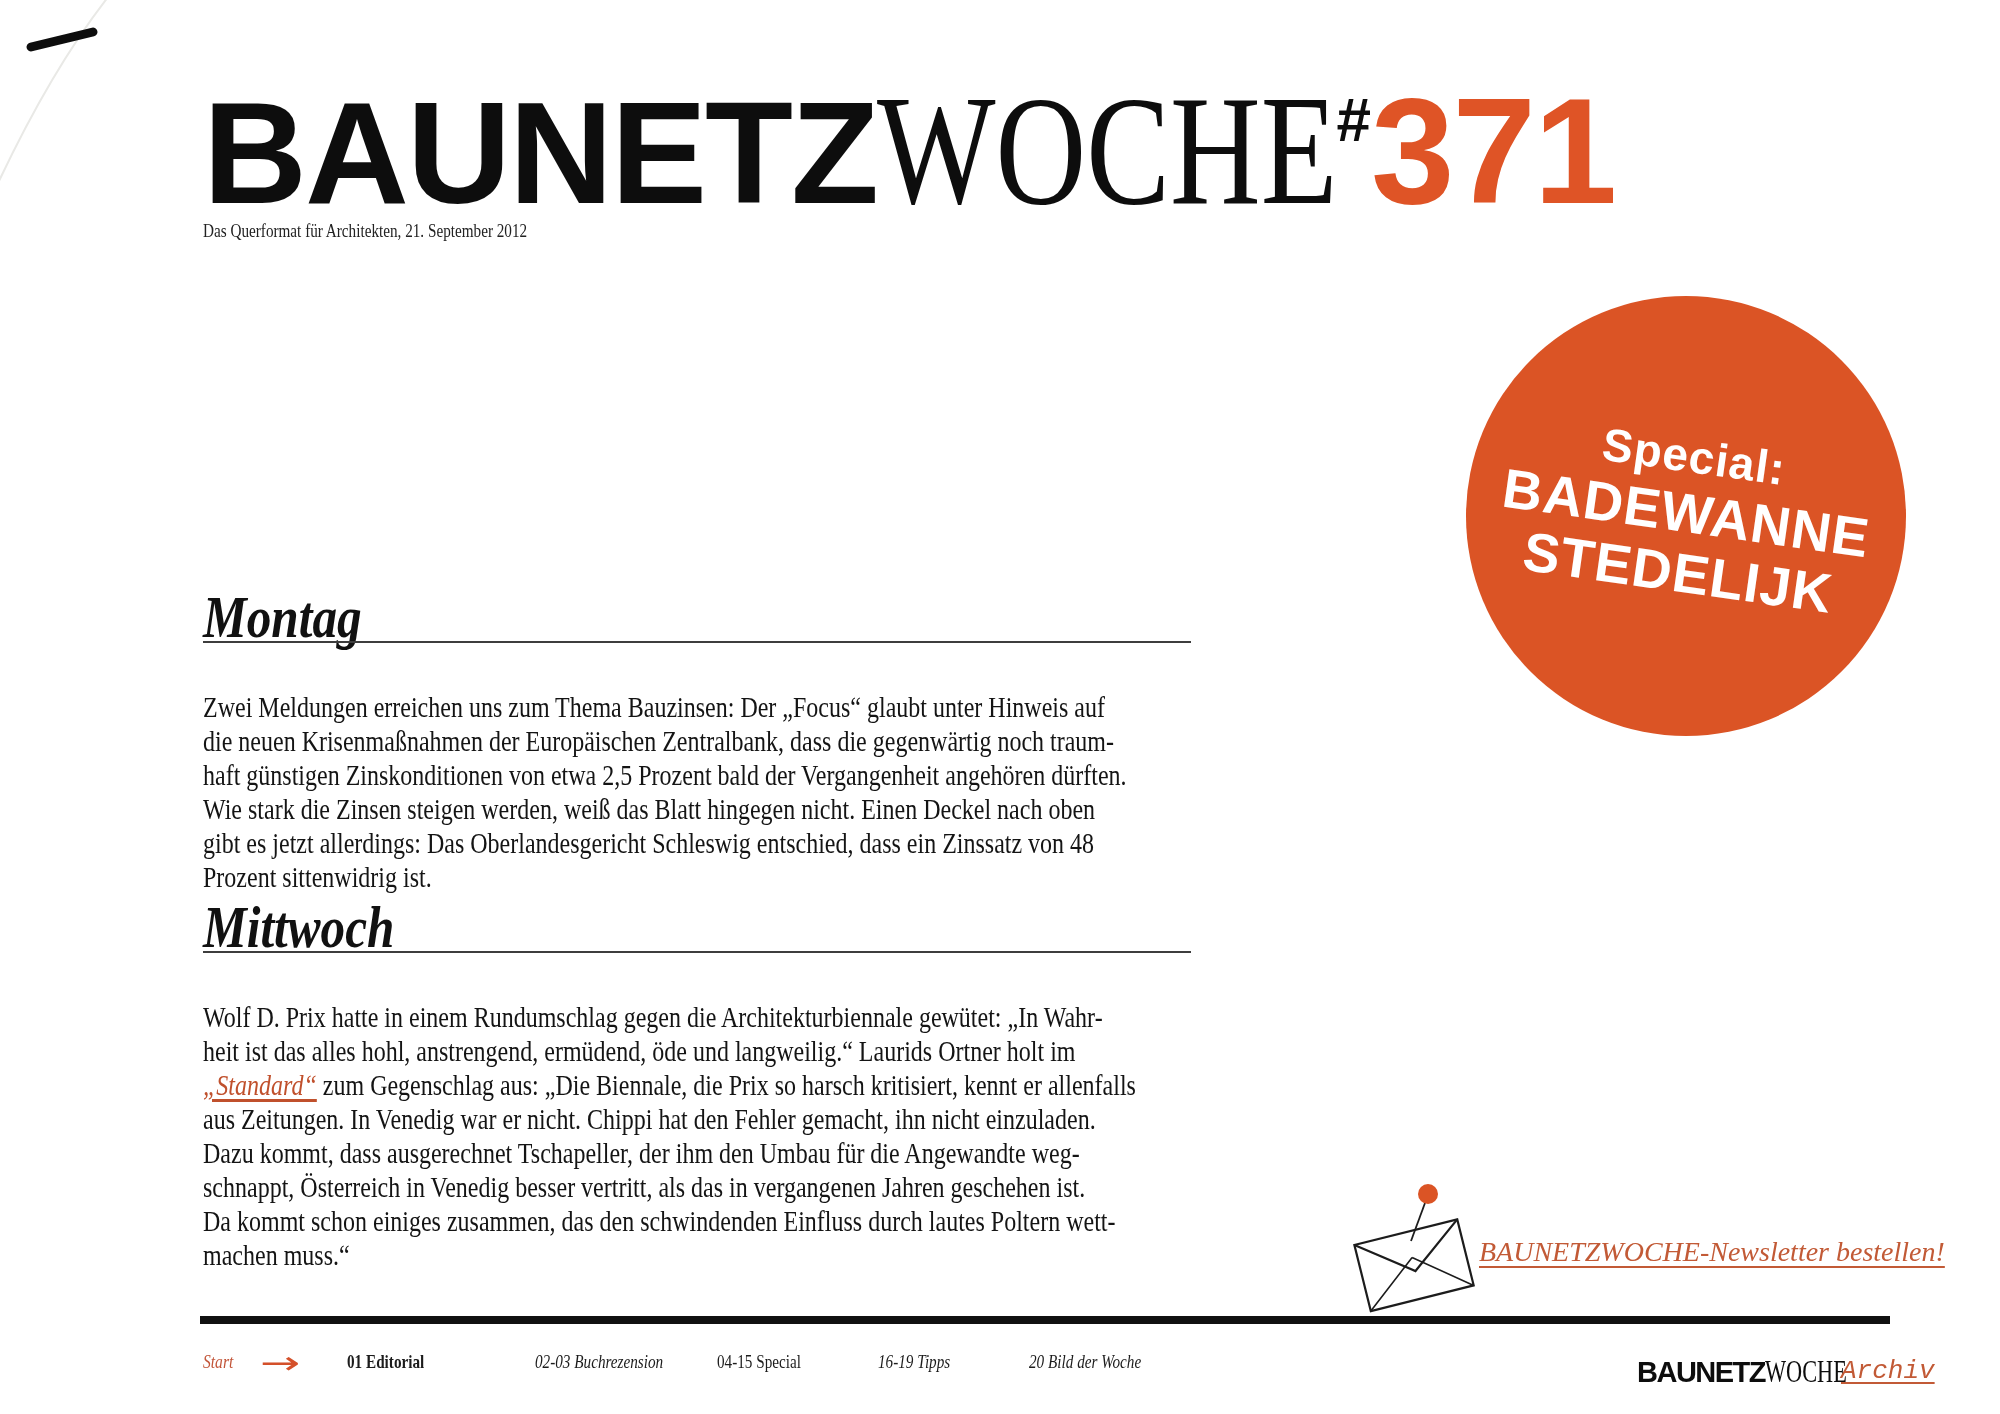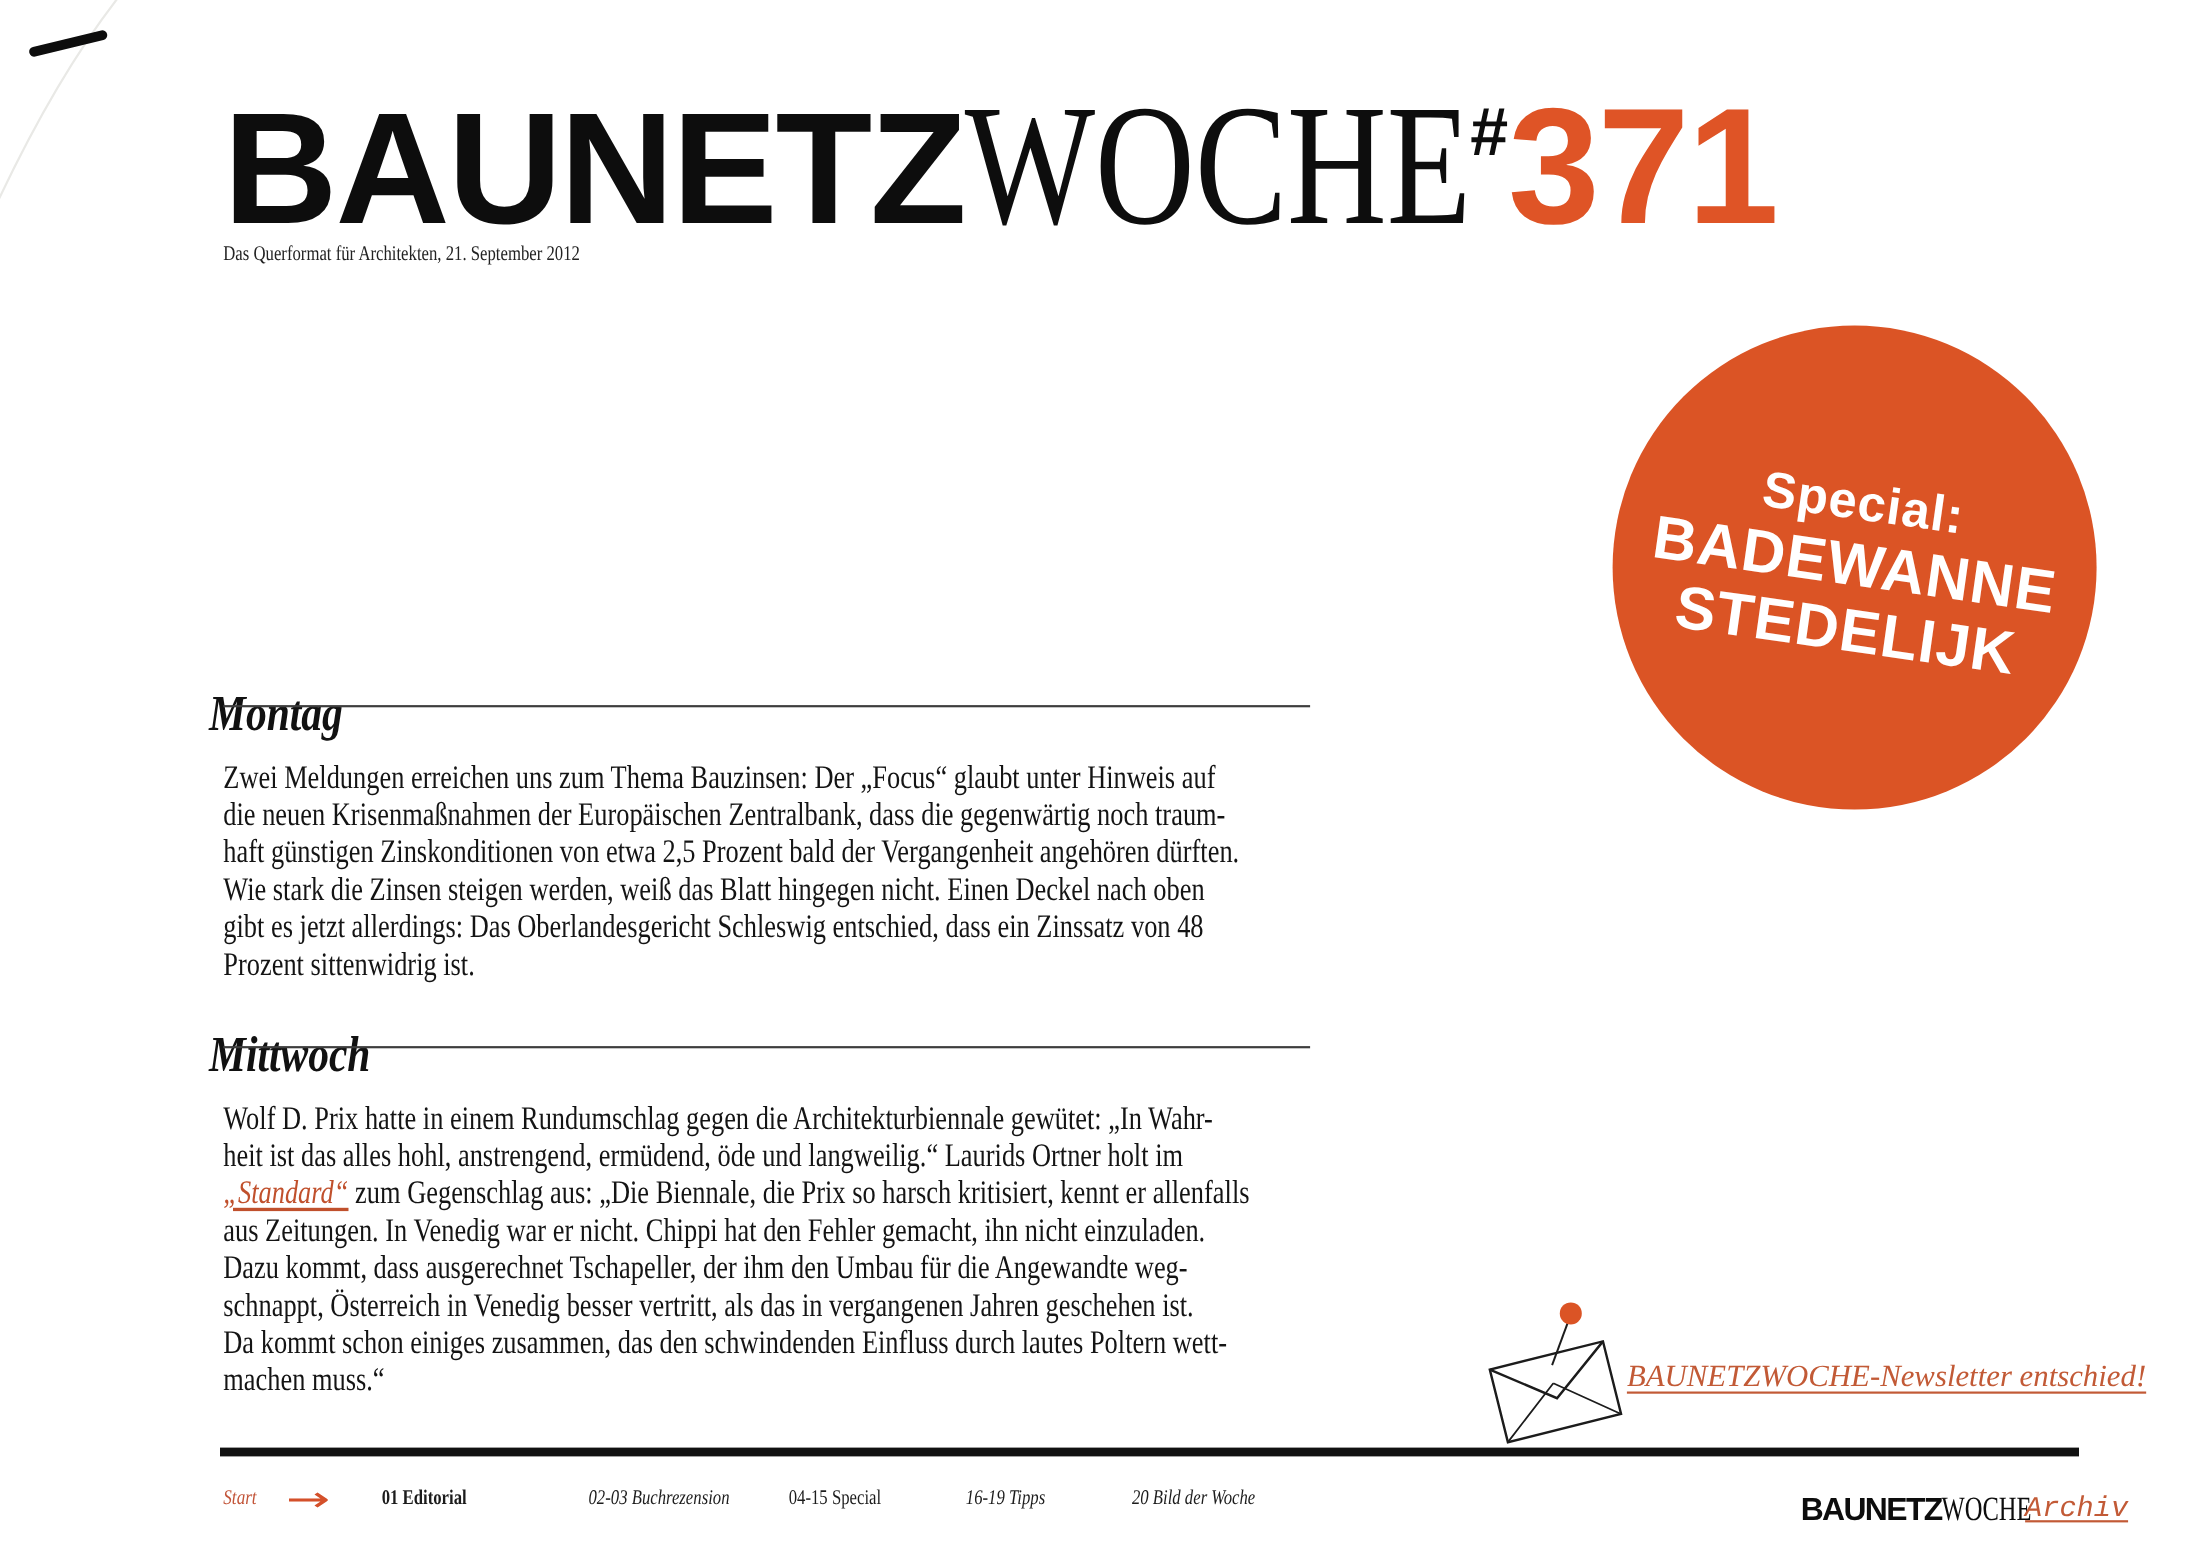--- a/index.html
+++ b/index.html
@@ -51,21 +51,21 @@
     cursor: pointer;
   }
   #special-badge .badge-text {
     transform: rotate(8deg); text-align: center; color: #ffffff;
     font-family: "Liberation Sans", sans-serif; font-weight: bold;
   }
   .badge-line1 { font-size: 46px; line-height: 54px; letter-spacing: 1px; }
   .badge-line2, .badge-line3 { font-size: 55px; line-height: 60px; letter-spacing: 1px; }
 
   
-  .day-heading { left: 190px; font-size: 46px; font-style: italic; color: #111; margin-top: 39px; }
+  .day-heading { left: 203px; font-size: 60px; font-style: italic; color: #111; }
   .rule { left: 203px; width: 988px; height: 2px; background: #3d3d3d; }
   .body-copy {
     left: 203px; width: 1240px;
     font-size: 30px; line-height: 34px;
     transform: scaleX(0.80); transform-origin: 0 0;
     white-space: pre-line; color: #141414;
   }
   .inline-link {
     color: #C0502C; font-style: italic;
     text-decoration: underline; text-underline-offset: 4px;
@@ -165,21 +165,21 @@
 
 <svg id="newsletter-icon" class="abs" width="145" height="140" viewBox="0 0 145 140">
   <g transform="rotate(-14 70 90)">
     <rect x="16" y="56" width="106" height="68" fill="#ffffff" stroke="#1c1c1c" stroke-width="2.2"></rect>
     <path d="M16,56 L69,96 L122,56" fill="none" stroke="#1c1c1c" stroke-width="2.2"></path>
     <path d="M16,124 L69,82 M122,124 L69,82" fill="none" stroke="#1c1c1c" stroke-width="1.6"></path>
   </g>
   <line x1="80" y1="28" x2="66" y2="66" stroke="#1c1c1c" stroke-width="1.8"></line>
   <circle cx="83" cy="19" r="10" fill="#DB5425"></circle>
 </svg>
-<a id="newsletter-link" class="abs">BAUNETZWOCHE-Newsletter entschied!</a>
+<a id="newsletter-link" class="abs">BAUNETZWOCHE-Newsletter bestellen!</a>
 
 <div id="footer-bar" class="abs"></div>
 
 <a class="nav-item nav-start abs">
   <span class="cx82">Start</span>
 </a>
 <span class="nav-arrow abs">
   <span class="glyph">→</span>
 </span>
 <a class="nav-item nav-current abs">

